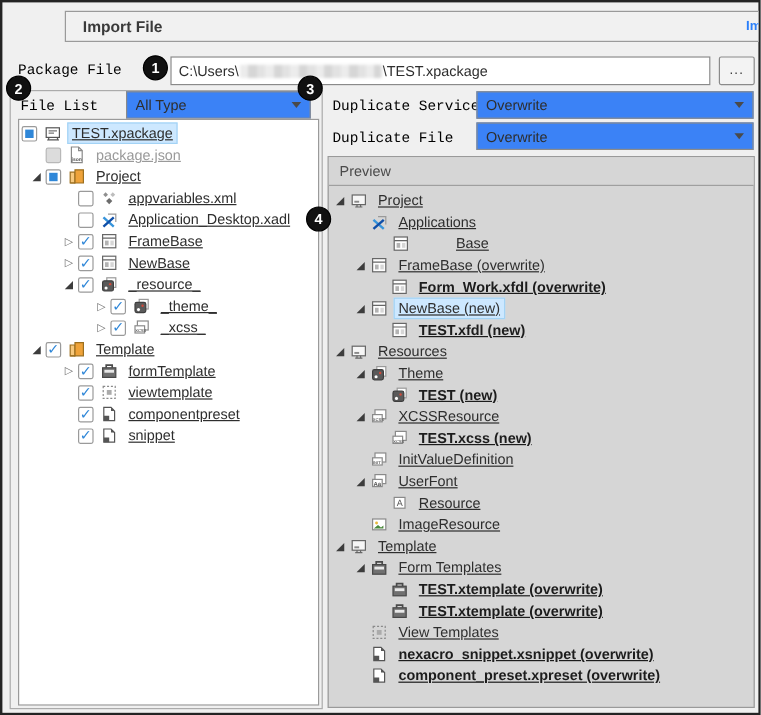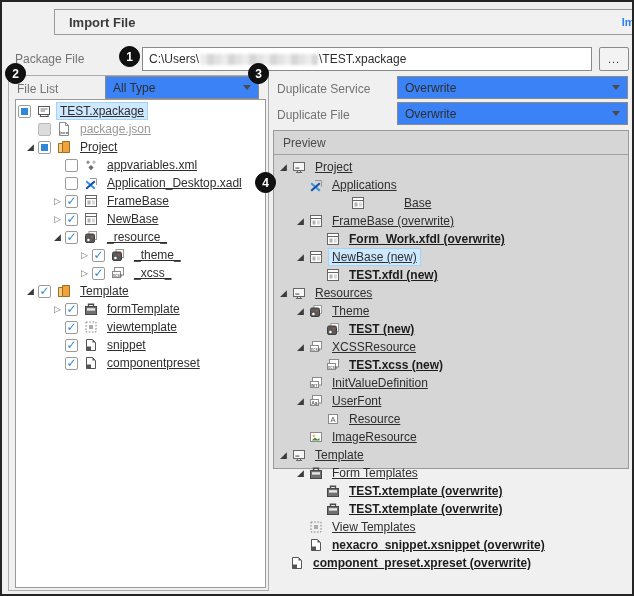--- a/index.html
+++ b/index.html
@@ -10,21 +10,21 @@
     font-family:"Liberation Sans","DejaVu Sans",sans-serif;font-size:12px;color:#2e2e2e;
     overflow:hidden;
   }
   .titlebar{
     position:absolute;left:8px;top:7px;width:617px;height:26px;
     border:1px solid #9a9a9a;background:#f1f1f1;
     display:flex;align-items:center;justify-content:space-between;padding:4px 14px;margin-left:44px;
   }
   .titlebar .title{font-weight:bold;font-size:13px;color:#3a3a3a;}
   .titlebar .import-btn{font-weight:bold;font-size:11px;color:#2a7ffa;cursor:pointer;}
-  .lbl{position:absolute;white-space:nowrap;color:#737373;}
+  .lbl{position:absolute;white-space:nowrap;color:#000000;font-family:Liberation Mono, monospace;}
   .badge{
     position:absolute;width:21px;height:21px;border-radius:50%;background:#111;
     color:#fff;font-weight:bold;font-size:12px;display:flex;align-items:center;justify-content:center;
     z-index:30;border:1px solid #000;
   }
   .textinput{
     position:absolute;background:#fff;border:1px solid #8a8a8a;
     display:flex;align-items:center;padding:0 6px;overflow:hidden;white-space:nowrap;
   }
   .redacted{
@@ -42,21 +42,21 @@
     display:flex;align-items:center;padding:0 7px;cursor:pointer;
   }
   .dropdown .dd-value{flex:1;overflow:hidden;white-space:nowrap;}
   .dd-arrow{width:0;height:0;border-left:4px solid transparent;border-right:4px solid transparent;border-top:5px solid #4a4a4a;margin-left:4px;}
   .groupbox-left{position:absolute;left:6px;top:73px;width:261px;height:516px;border:1px solid #ababab;}
   .tree-panel{
     position:absolute;left:13px;top:97px;width:251px;height:489px;
     background:#fff;border:1px solid #9a9a9a;overflow:hidden;padding-top:2px;
   }
   .preview-box{
-    position:absolute;left:271px;top:128px;width:356px;height:339px;
+    position:absolute;left:271px;top:128px;width:356px;height:460px;
     border:1px solid #9a9a9a;background:#d6d6d6;
   }
   .preview-header{
     height:24px;border-bottom:1px solid #9f9f9f;background:#d6d6d6;
     display:flex;align-items:center;padding:0 9px;color:#4a4a4a;
   }
   .preview-tree{padding-top:3px;overflow:hidden;height:434px;}
   .trow{display:flex;align-items:center;height:18px;white-space:nowrap;}
   .expander{width:15px;flex:0 0 15px;font-size:9px;color:#3c3c3c;display:flex;align-items:center;justify-content:center;}
   .expander.hollow{color:#6e6e6e;}
@@ -278,33 +278,33 @@
       <div class="trow" style="padding-left: 34px;">
         <span class="expander"></span>
         <span class="cb checked"></span>
         <span class="ticon">
           <svg viewBox="0 0 16 16">
             <path d="M3.5 2.5h6l3 3v8h-9z" fill="#fff" stroke="#555"></path>
             <path d="M9.5 2.5v3h3z" fill="#555"></path>
             <path d="M3.5 9.5h4.5v4h-4.5z" fill="#555"></path>
           </svg>
         </span>
-        <span class="tlabel">snippet</span>
+        <span class="tlabel">componentpreset</span>
       </div>
       <div class="trow" style="padding-left: 34px;">
         <span class="expander"></span>
         <span class="cb checked"></span>
         <span class="ticon">
           <svg viewBox="0 0 16 16">
             <path d="M3.5 2.5h6l3 3v8h-9z" fill="#fff" stroke="#555"></path>
             <path d="M9.5 2.5v3h3z" fill="#555"></path>
             <path d="M3.5 9.5h4.5v4h-4.5z" fill="#555"></path>
           </svg>
         </span>
-        <span class="tlabel">componentpreset</span>
+        <span class="tlabel">snippet</span>
       </div>
     </div>
 
   <div class="preview-box">
     <div class="preview-header">
       <span>Preview</span>
     </div>
     <div class="preview-tree" id="preview-tree">
         <div class="trow" style="padding-left: 2px;">
           <span class="expander">◢</span>
@@ -321,21 +321,21 @@
           <span class="expander"></span>
           <span class="ticon">
             <svg viewBox="0 0 16 16">
               <path d="M7 3.5h6.5v6.5" fill="none" stroke="#9a9a9a"></path>
               <path d="M3.2 6.2 11.8 13.8" stroke="#3794db" stroke-width="2"></path>
               <path d="M11.8 6.2 3.2 13.8" stroke="#0f4fa8" stroke-width="2"></path>
             </svg>
           </span>
           <span class="tlabel">Applications</span>
         </div>
-        <div class="trow" style="padding-left: 31px; gap: 30px;">
+        <div class="trow" style="padding-left: 7px; gap: 30px;">
           <span class="expander"></span>
           <span class="ticon">
             <svg viewBox="0 0 16 16">
               <rect x="2.5" y="2.5" width="11" height="11" fill="#fdfdfd" stroke="#666"></rect>
               <path d="M2.5 5.5h11" stroke="#666"></path>
               <rect x="4.5" y="7.5" width="3" height="4" fill="#b3b3b3"></rect>
               <rect x="9" y="7.5" width="2.8" height="4" fill="#d6d6d6"></rect>
             </svg>
           </span>
           <span class="tlabel">Base</span>
@@ -546,21 +546,21 @@
           <span class="expander"></span>
           <span class="ticon">
             <svg viewBox="0 0 16 16">
               <path d="M3.5 2.5h6l3 3v8h-9z" fill="#fff" stroke="#555"></path>
               <path d="M9.5 2.5v3h3z" fill="#555"></path>
               <path d="M3.5 9.5h4.5v4h-4.5z" fill="#555"></path>
             </svg>
           </span>
           <span class="tlabel bold">nexacro_snippet.xsnippet (overwrite)</span>
         </div>
-        <div class="trow" style="">
+        <div class="trow" style="padding-left: 19px;">
           <span class="expander"></span>
           <span class="ticon">
             <svg viewBox="0 0 16 16">
               <path d="M3.5 2.5h6l3 3v8h-9z" fill="#fff" stroke="#555"></path>
               <path d="M9.5 2.5v3h3z" fill="#555"></path>
               <path d="M3.5 9.5h4.5v4h-4.5z" fill="#555"></path>
             </svg>
           </span>
           <span class="tlabel bold">component_preset.xpreset (overwrite)</span>
         </div>

